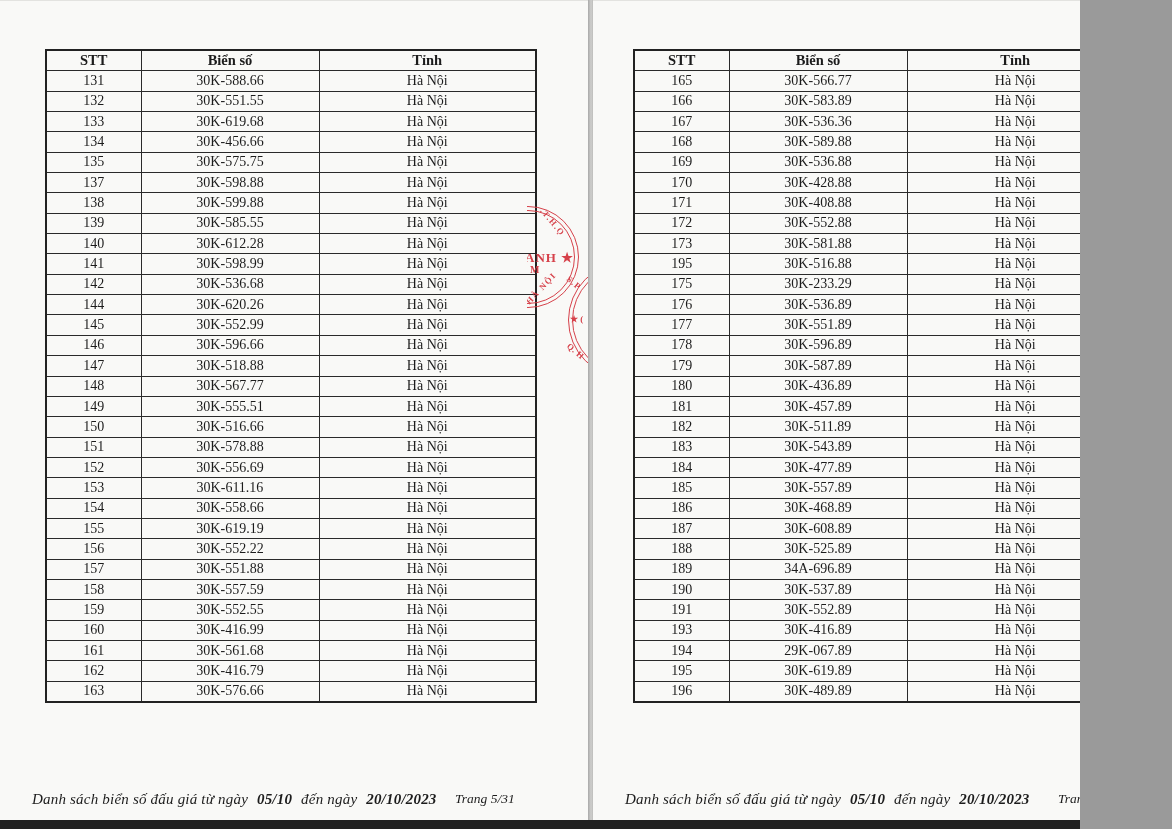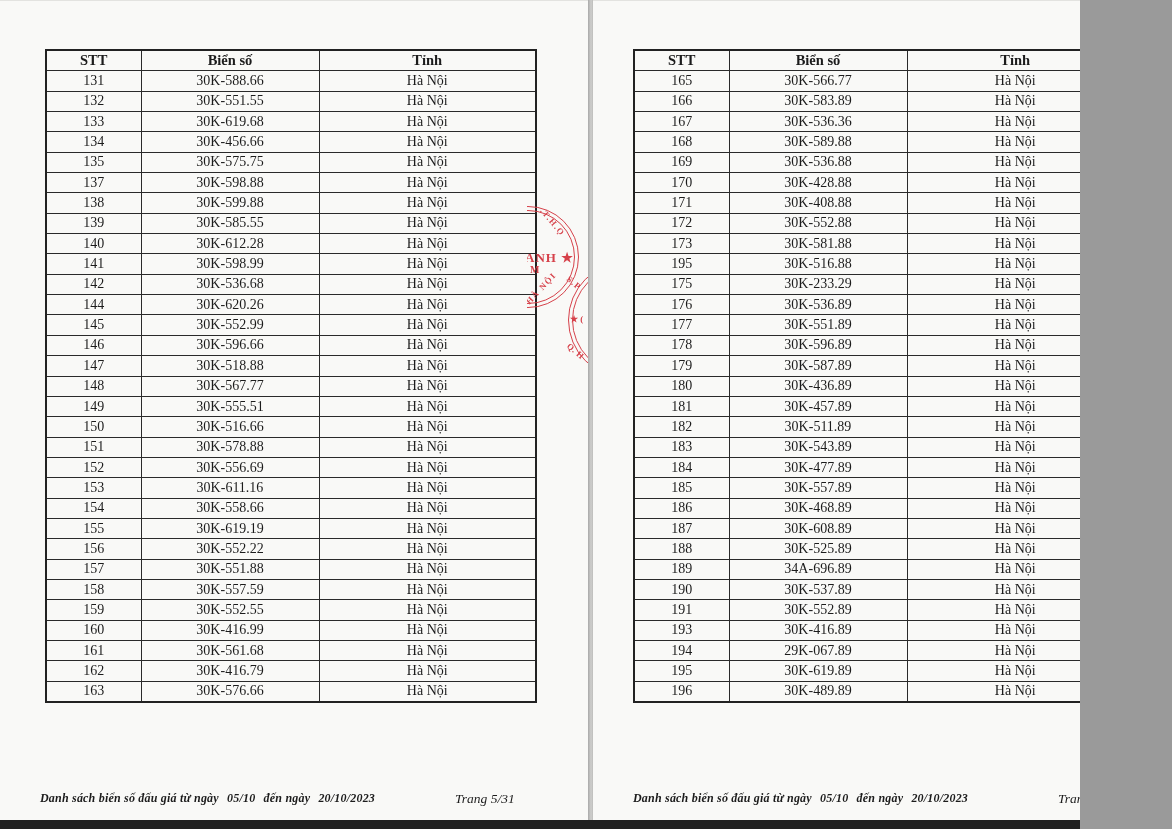--- a/index.html
+++ b/index.html
@@ -32,22 +32,22 @@
   .table-right{left:40px;}
   .plate-table th,.plate-table td{
     border:1.6px solid #2a2a2a;text-align:center;vertical-align:middle;
     height:19.35px;padding:0;font-size:14px;line-height:1;white-space:nowrap;
     overflow:hidden;
   }
   .plate-table th{font-size:14.5px;font-weight:bold;}
 
   
   .footer-line{
-    position:absolute;top:790px;left:40px;font-style:italic;font-size:12px;
-    white-space:nowrap;letter-spacing:.2px;font-weight:bold;
+    position:absolute;top:790px;left:32px;font-style:italic;font-size:15px;
+    white-space:nowrap;letter-spacing:.2px;
   }
   .footer-line b{margin:0 5px;}
   .page-num{position:absolute;top:790px;font-style:italic;font-size:13.5px;font-family:Liberation Serif, serif;}
   .page-left .page-num{left:455px;}
   .page-right .page-num{left:465px;}
 
   
   .stamp-clip{position:absolute;overflow:hidden;pointer-events:none;}
   .stamp-ring{position:absolute;border-radius:50%;border:1.7px solid #d6414a;}
   .stamp-ring::after{content:"";position:absolute;inset:3px;border:1.3px solid #d6414a;border-radius:50%;}

